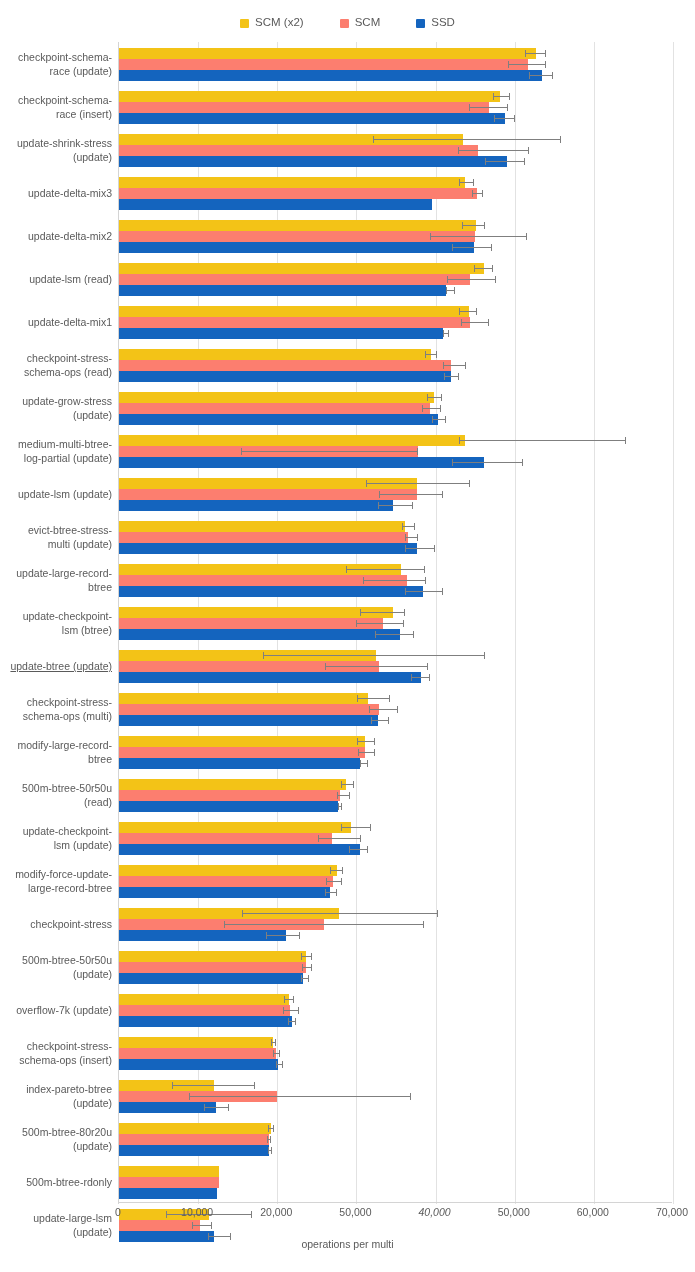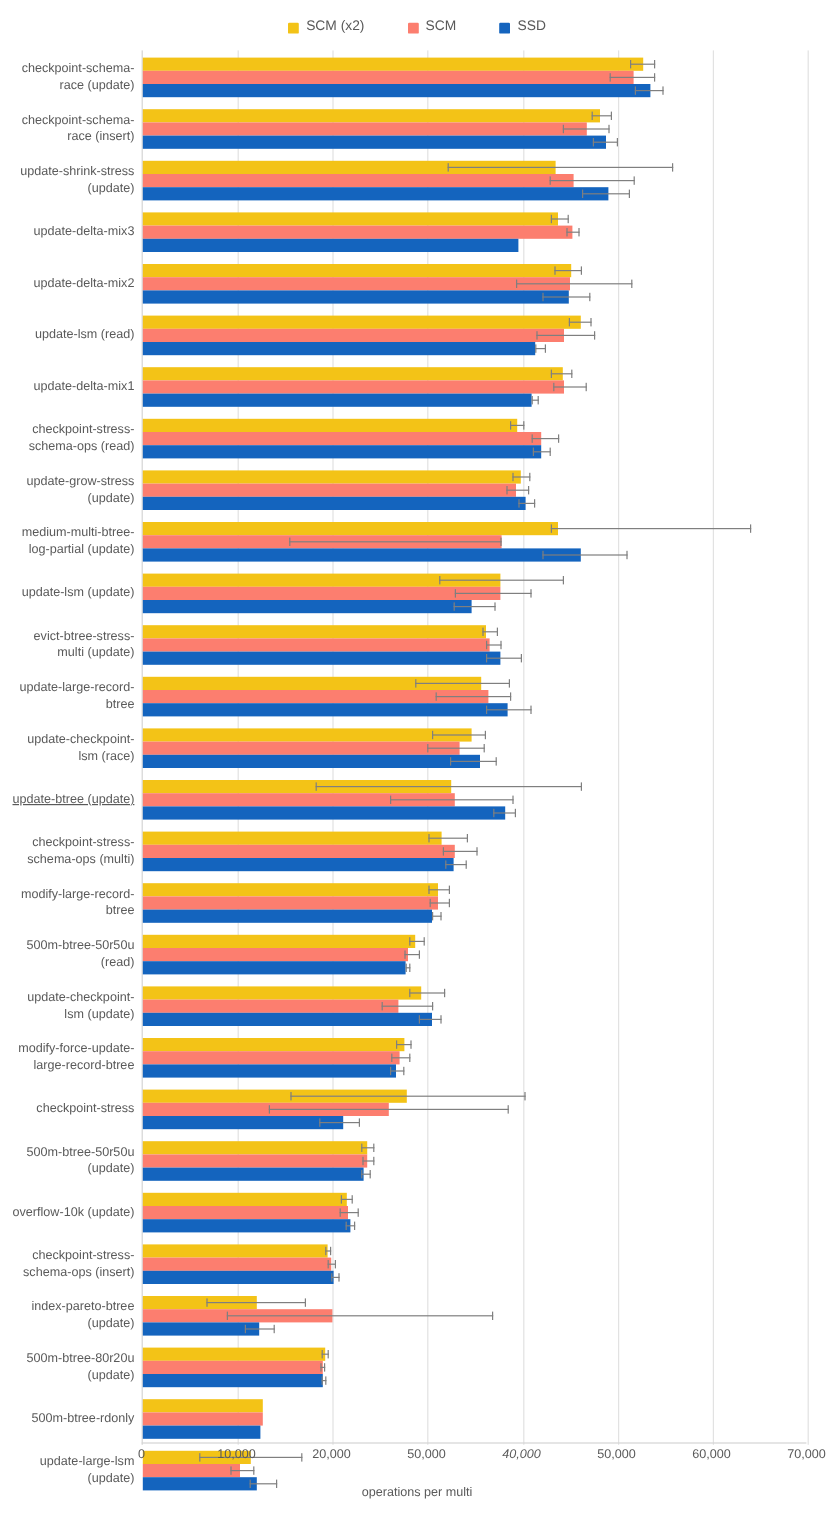--- a/index.html
+++ b/index.html
@@ -198,21 +198,21 @@
     <div class="ylab" style="top: 482px;">
       <div>evict-btree-stress-</div>
       <div>multi (update)</div>
     </div>
     <div class="ylab" style="top: 525px;">
       <div>update-large-record-</div>
       <div>btree</div>
     </div>
     <div class="ylab" style="top: 568px;">
       <div>update-checkpoint-</div>
-      <div>lsm (race)</div>
+      <div>lsm (btree)</div>
     </div>
     <div class="ylab" style="top: 617.75px; text-decoration: underline;">
       <div>update-btree (update)</div>
     </div>
     <div class="ylab" style="top: 654px;">
       <div>checkpoint-stress-</div>
       <div>schema-ops (multi)</div>
     </div>
     <div class="ylab" style="top: 697px;">
       <div>modify-large-record-</div>
@@ -231,21 +231,21 @@
       <div>large-record-btree</div>
     </div>
     <div class="ylab" style="top: 875.75px;">
       <div>checkpoint-stress</div>
     </div>
     <div class="ylab" style="top: 912px;">
       <div>500m-btree-50r50u</div>
       <div>(update)</div>
     </div>
     <div class="ylab" style="top: 961.75px;">
-      <div>overflow-10k (update)</div>
+      <div>overflow-7k (update)</div>
     </div>
     <div class="ylab" style="top: 998px;">
       <div>checkpoint-stress-</div>
       <div>schema-ops (insert)</div>
     </div>
     <div class="ylab" style="top: 1041px;">
       <div>index-pareto-btree</div>
       <div>(update)</div>
     </div>
     <div class="ylab" style="top: 1084px;">

